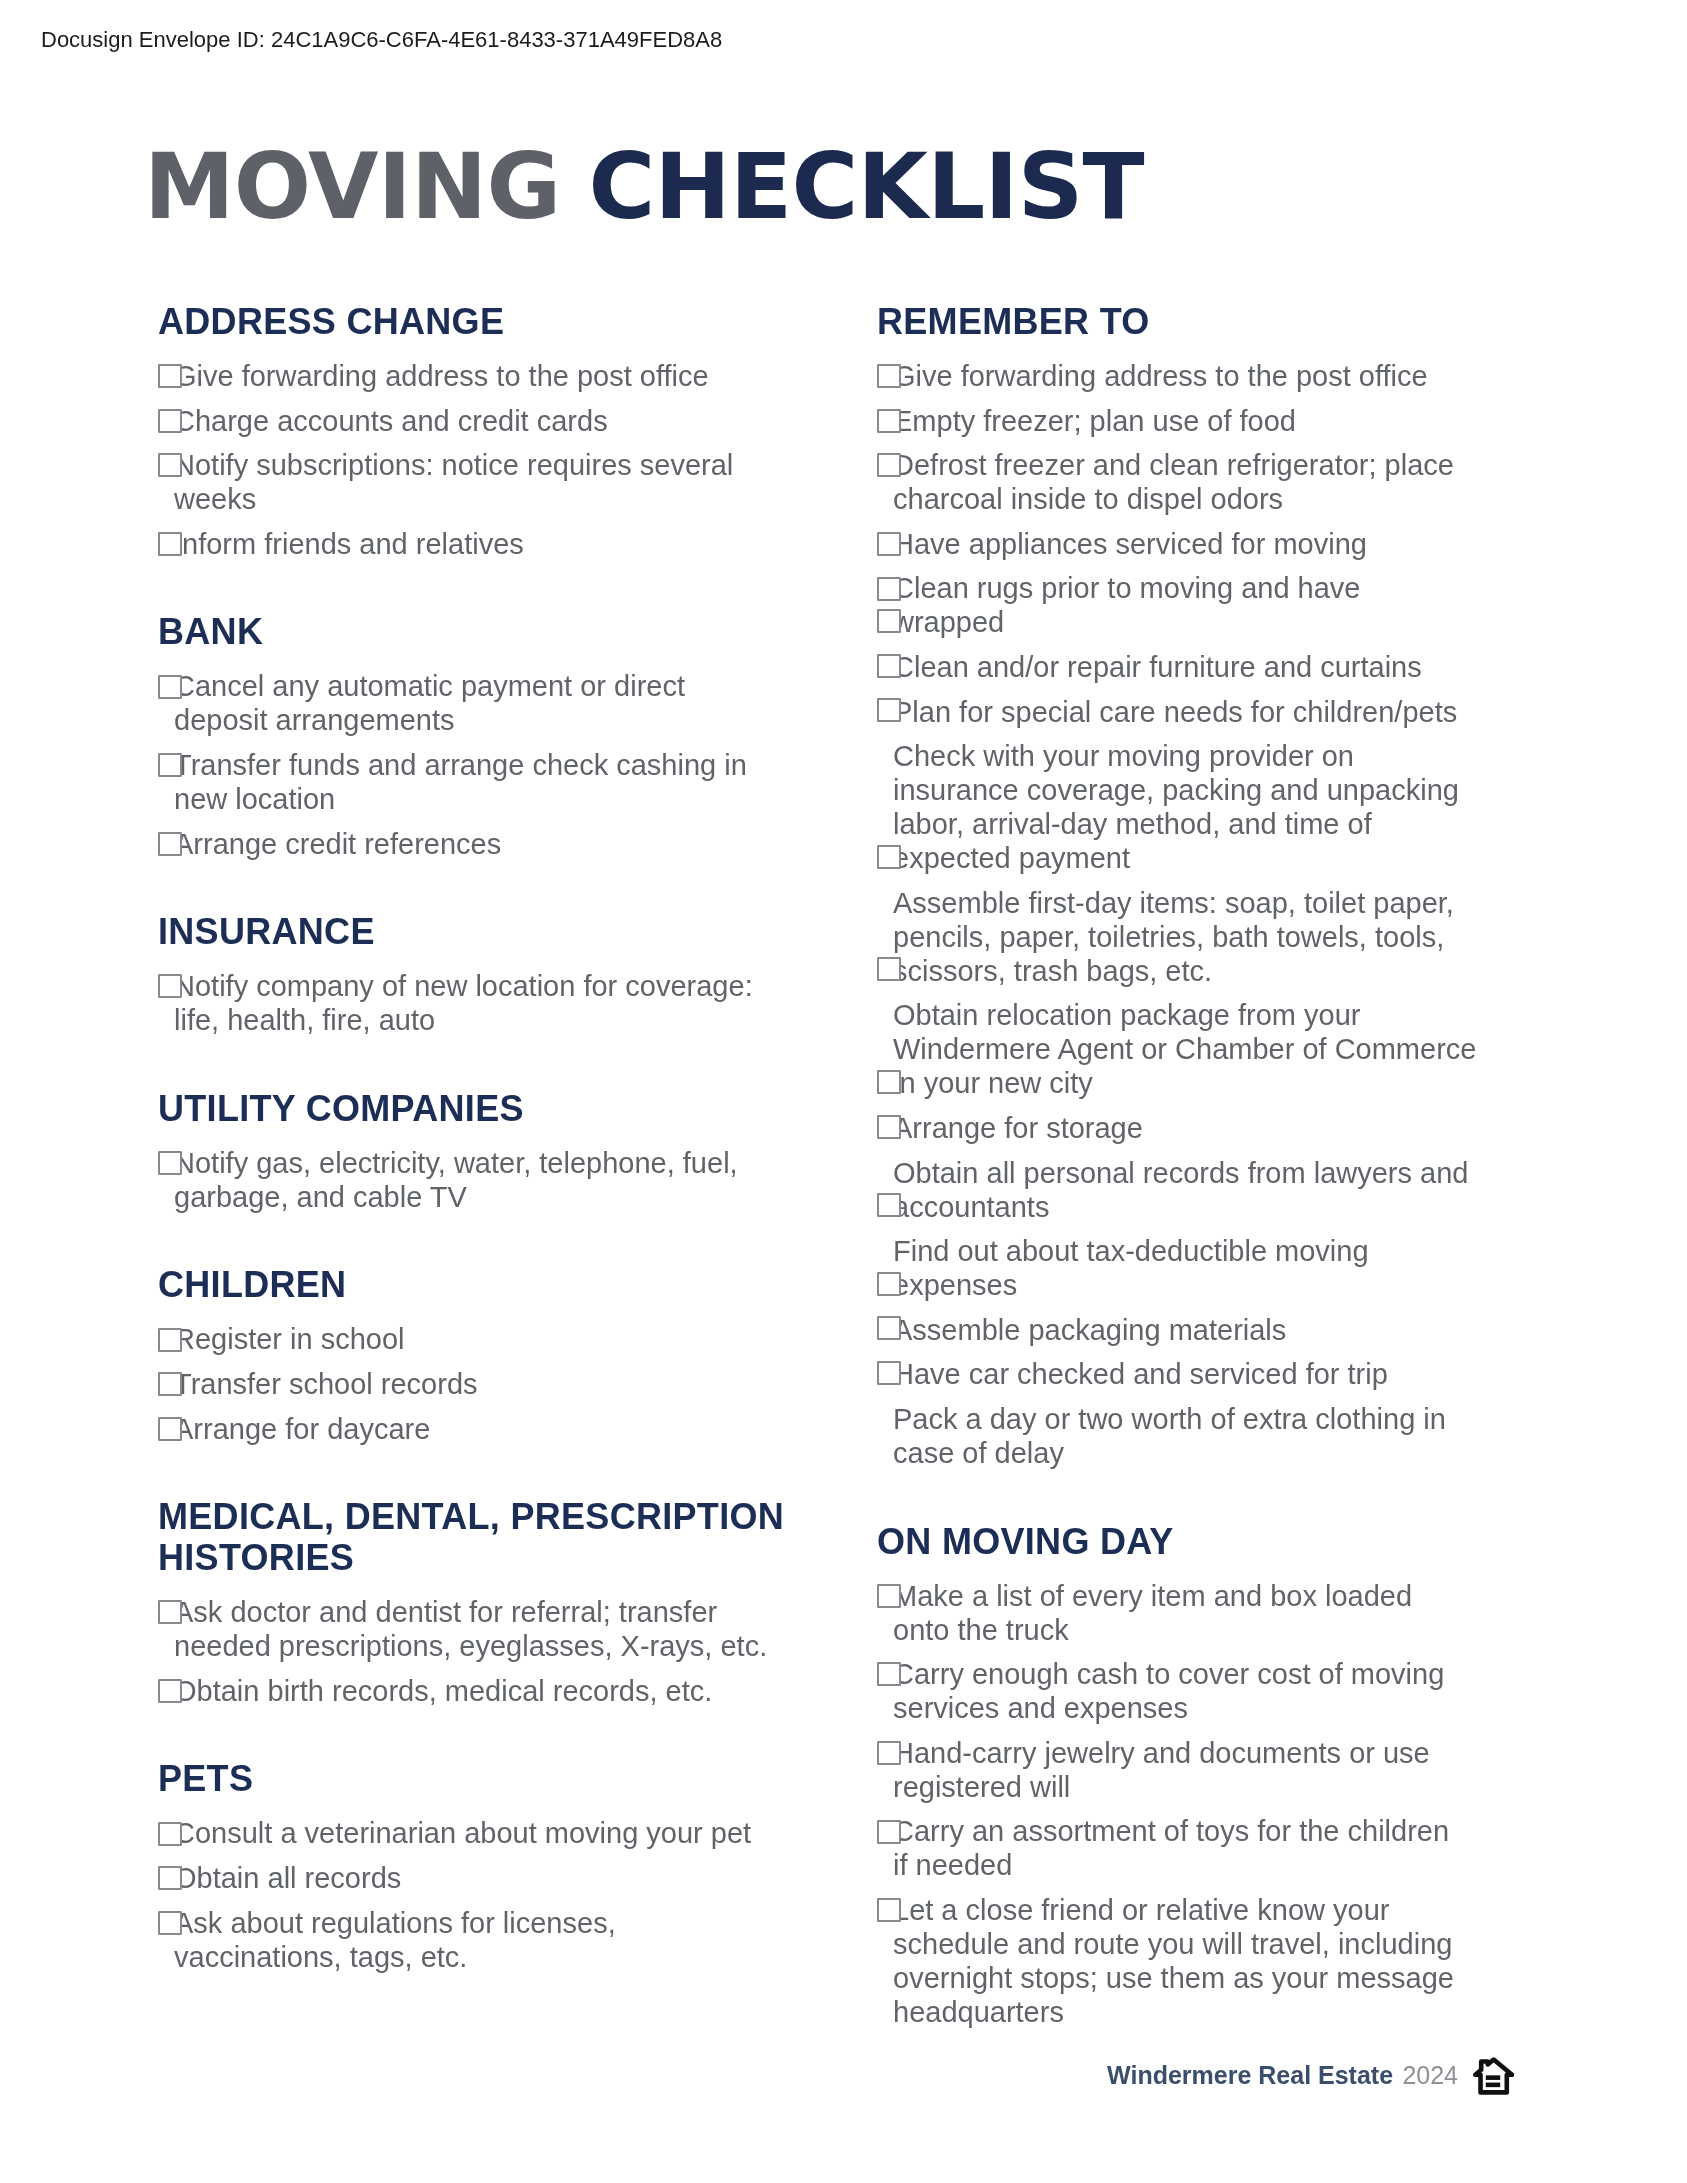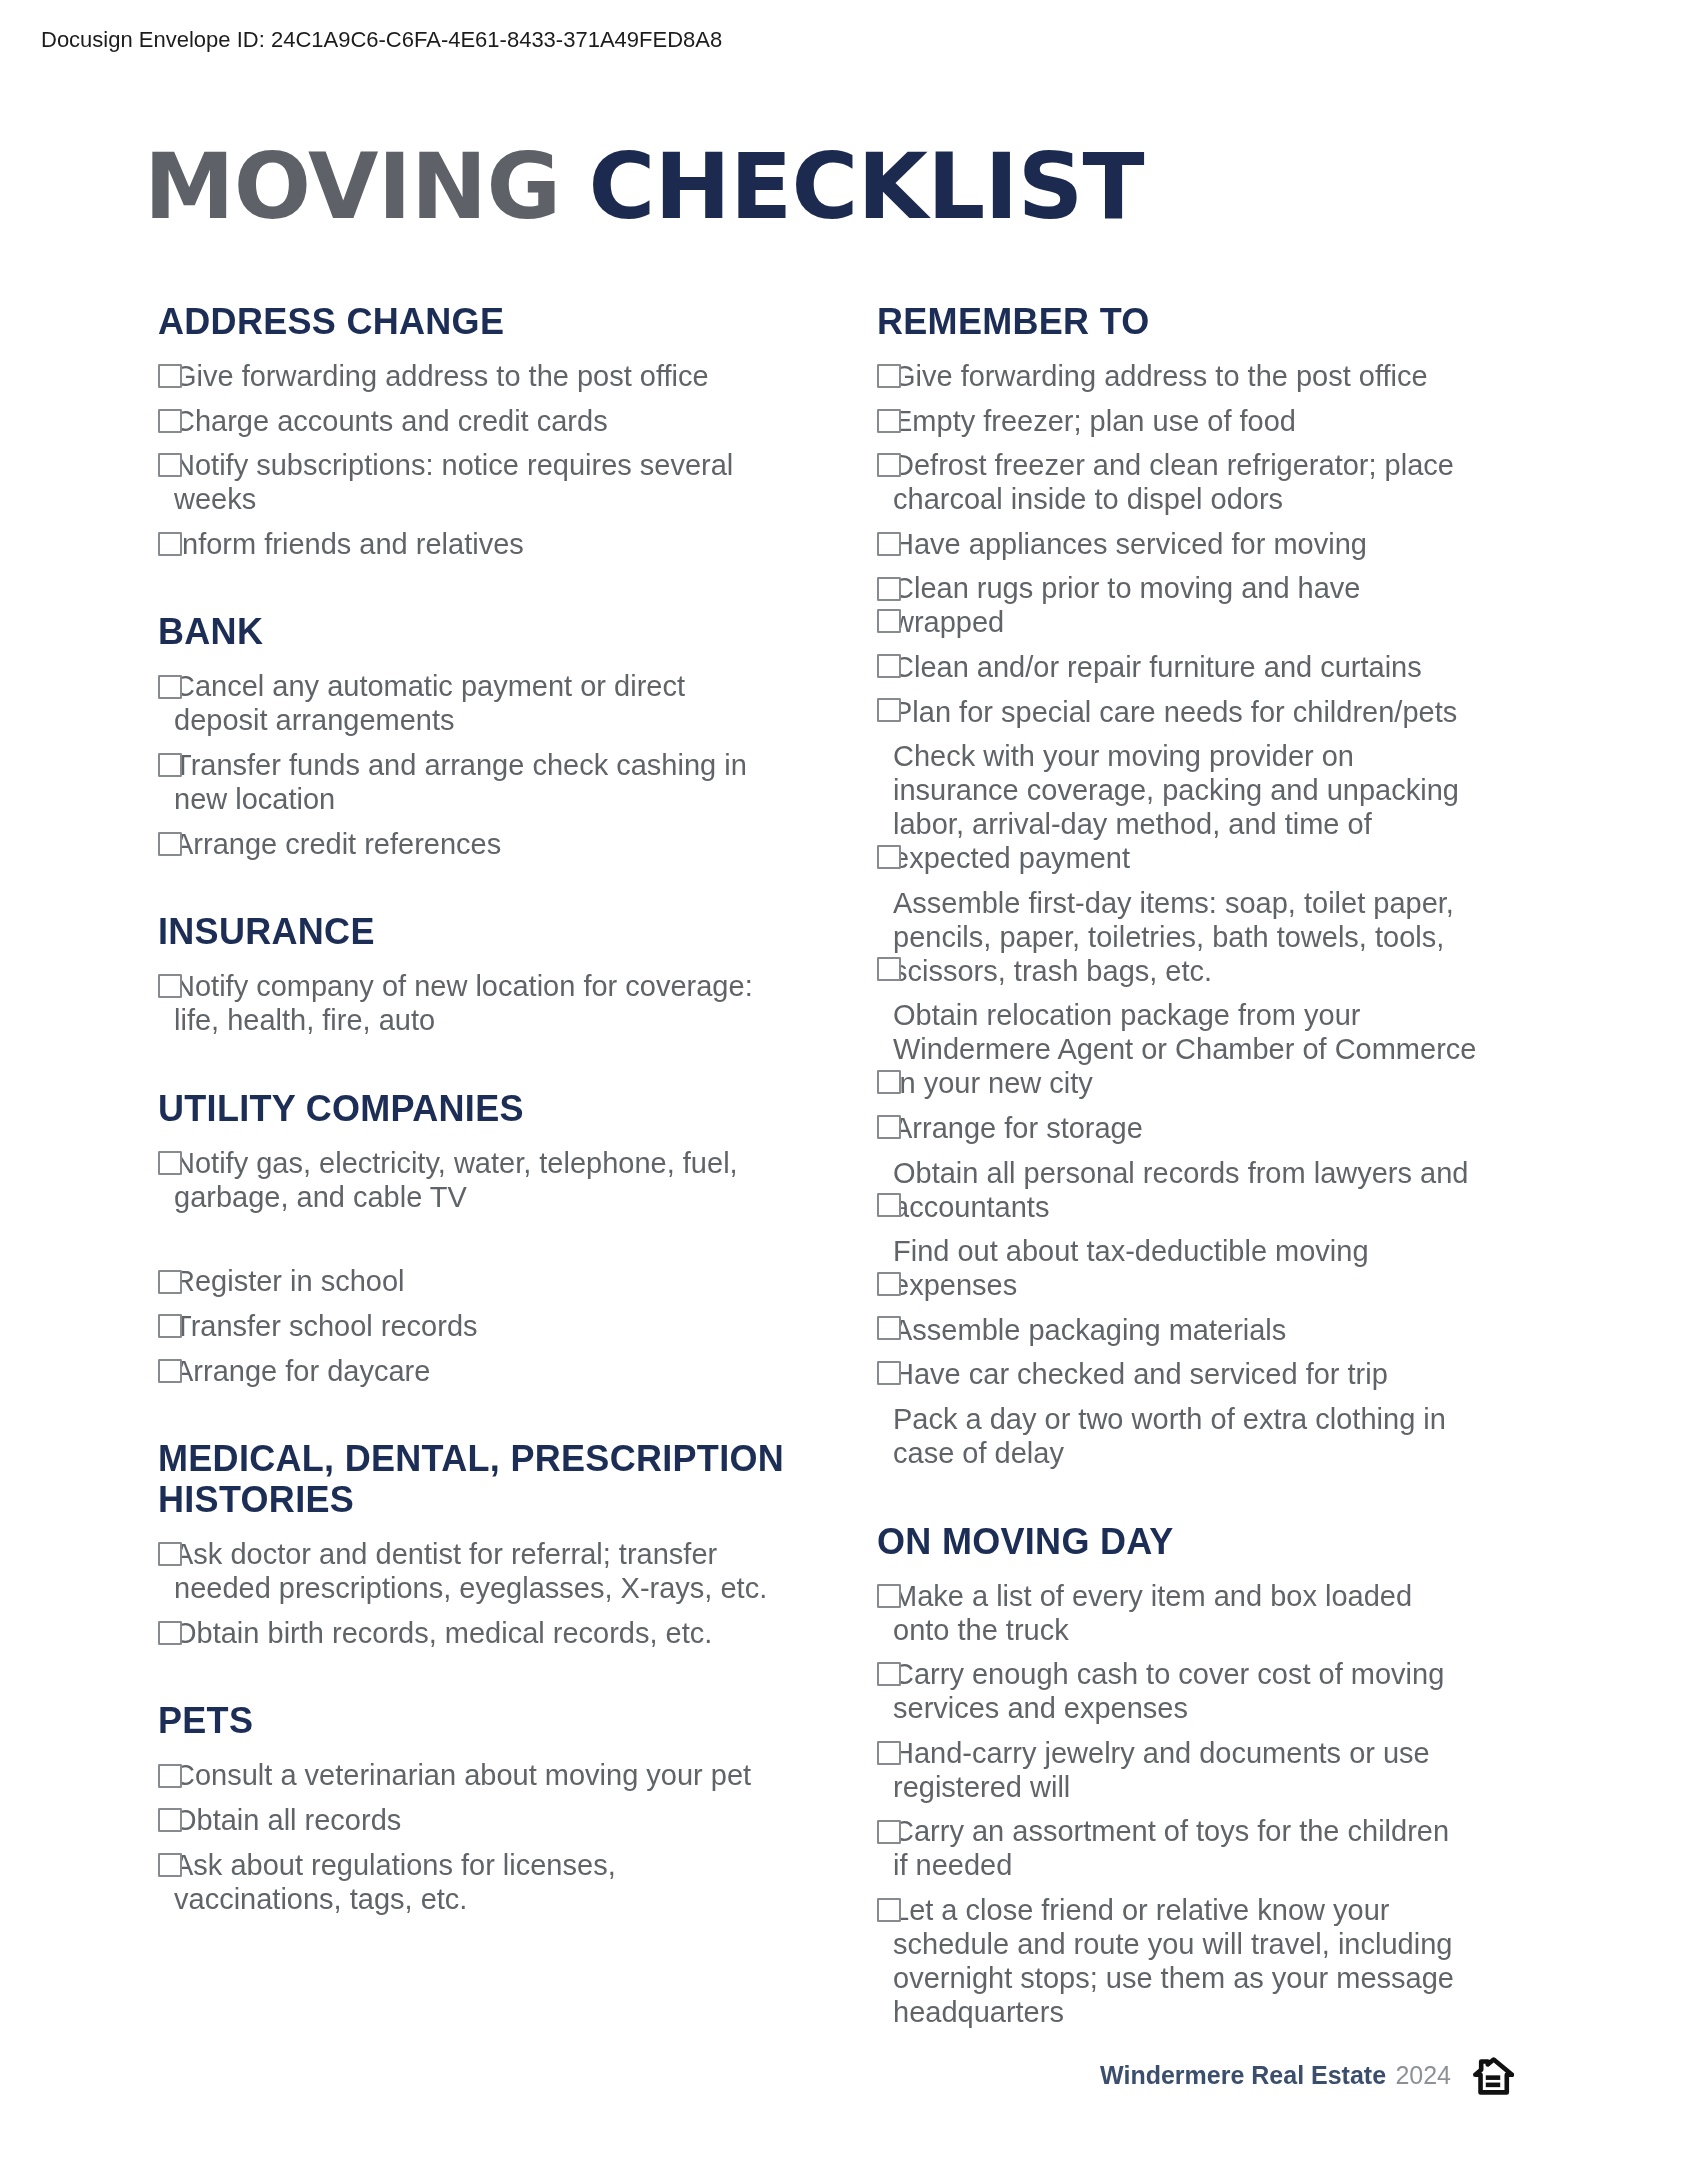--- a/index.html
+++ b/index.html
@@ -38,21 +38,21 @@
   }
   .cb {
     position:absolute; left:0; top:5.3px;
     width:20px; height:20px; box-sizing:content-box;
     border:2.6px solid #878b90; border-radius:1.3px; background:#ffffff;
   }
   .row.drift .cb { top:-41px; }
 
   .footer {
     position:absolute; top:2055px; right:173px;
-    display:flex; align-items:center; gap:21px;
+    display:flex; align-items:center; gap:14px;
   }
   .footer-text { font-size:25px; line-height:41px; white-space:nowrap; }
   .footer-brand { font-weight:bold; color:#3b4f6d; }
   .footer-year { color:#8d9196; margin-left:9.3px; font-weight:normal; }
   .logo { display:block; }
 </style>
 </head>
 <body>
 
 <div class="page">
@@ -84,20 +84,21 @@
         <h2 class="sec-heading">INSURANCE</h2>
         <div class="row"><span class="cb"></span><span>Notify company of new location for coverage:
 life, health, fire, auto</span></div>
       </section>
       <section class="sec">
         <h2 class="sec-heading">UTILITY COMPANIES</h2>
         <div class="row"><span class="cb"></span><span>Notify gas, electricity, water, telephone, fuel,
 garbage, and cable TV</span></div>
       </section>
       <section class="sec">
+        <h2 class="sec-heading">CHILDREN</h2>
         <div class="row"><span class="cb"></span><span>Register in school</span></div>
         <div class="row"><span class="cb"></span><span>Transfer school records</span></div>
         <div class="row"><span class="cb"></span><span>Arrange for daycare</span></div>
       </section>
       <section class="sec">
         <h2 class="sec-heading">MEDICAL, DENTAL, PRESCRIPTION
 HISTORIES</h2>
         <div class="row"><span class="cb"></span><span>Ask doctor and dentist for referral; transfer
 needed prescriptions, eyeglasses, X-rays, etc.</span></div>
         <div class="row"><span class="cb"></span><span>Obtain birth records, medical records, etc.</span></div>

